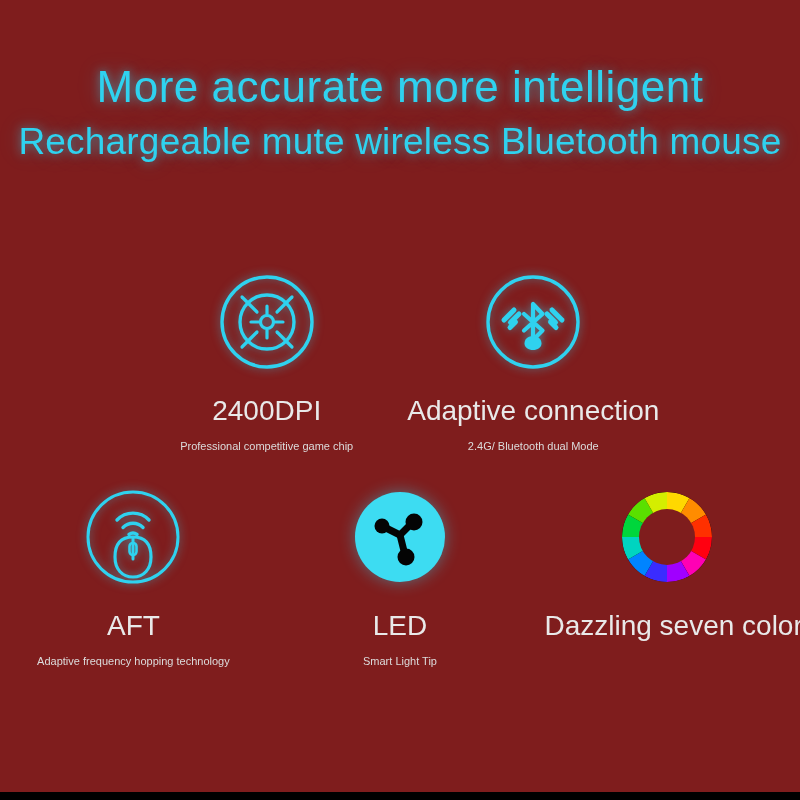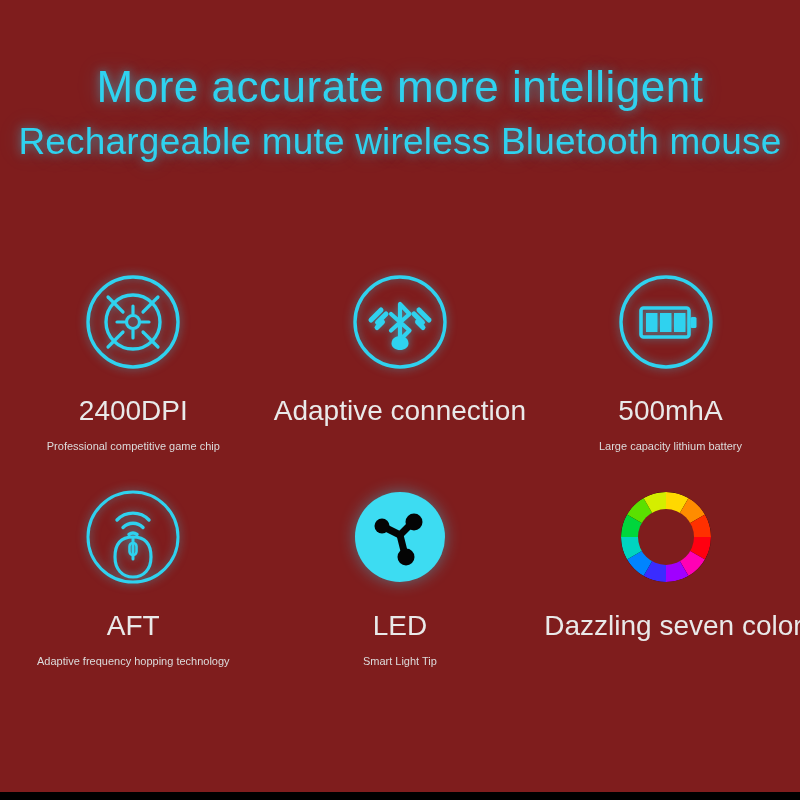--- a/index.html
+++ b/index.html
@@ -62,20 +62,21 @@
     left: 0;
     top: 255px;
     width: 800px;
     display: flex;
     flex-direction: column;
   }
   .row {
     display: flex;
     flex-direction: row;
     width: 800px;
+    justify-content: center;
   }
   .row-1 { height: 215px; }
   .row-2 { height: 215px; }
 
   .cell {
     width: 266.6px;
     position: relative;
     display: flex;
     flex-direction: column;
     align-items: center;
@@ -167,36 +168,23 @@
             <path d="M32.5 50 L27 55.5" stroke="#2fd2ef" stroke-width="5" stroke-linecap="round"></path>
 
             <path d="M64 42 L72.5 50.5" stroke="#2fd2ef" stroke-width="5" stroke-linecap="round"></path>
             <path d="M69 38 L79 48" stroke="#2fd2ef" stroke-width="5" stroke-linecap="round"></path>
             <path d="M67.5 50 L73 55.5" stroke="#2fd2ef" stroke-width="5" stroke-linecap="round"></path>
 
             <path d="M50 64 C44 64 41.5 68 41.5 71.5 C41.5 75.5 45.5 78 50 78 C54.5 78 58.5 75.5 58.5 71.5 C58.5 68 56 64 50 64 Z" fill="#2fd2ef"></path>
           </svg>
         </div>
         <div class="feat-title">Adaptive connection</div>
-      </div>
-
-      <div class="cell cell-3">
-        <div class="icon-wrap">
-          <svg class="icon-svg" width="100" height="100" viewBox="0 0 100 100">
-            <circle cx="50" cy="50" r="45" fill="none" stroke="#2fd2ef" stroke-width="3.4"></circle>
-            <rect x="25" y="36" width="48" height="29" rx="2.5" ry="2.5" fill="none" stroke="#2fd2ef" stroke-width="3.6"></rect>
-            <rect x="74.5" y="45" width="6" height="11" rx="1.5" ry="1.5" fill="#2fd2ef"></rect>
-            <rect x="30" y="41" width="11.5" height="19" fill="#2fd2ef"></rect>
-            <rect x="44" y="41" width="11.5" height="19" fill="#2fd2ef"></rect>
-            <rect x="58" y="41" width="11.5" height="19" fill="#2fd2ef"></rect>
-          </svg>
-        </div>
-        <div class="feat-title">500mhA</div>
-        <div class="feat-sub">Large capacity lithium battery</div>
-      </div>
+        <div class="feat-sub">2.4G/ Bluetooth dual Mode</div>
+      </div>
+
 
     </div>
 
     <div class="row row-2">
 
       <div class="cell cell-4">
         <div class="icon-wrap">
           <svg class="icon-svg" width="100" height="100" viewBox="0 0 100 100">
             <circle cx="50" cy="50" r="45" fill="none" stroke="#2fd2ef" stroke-width="3.0"></circle>
 

